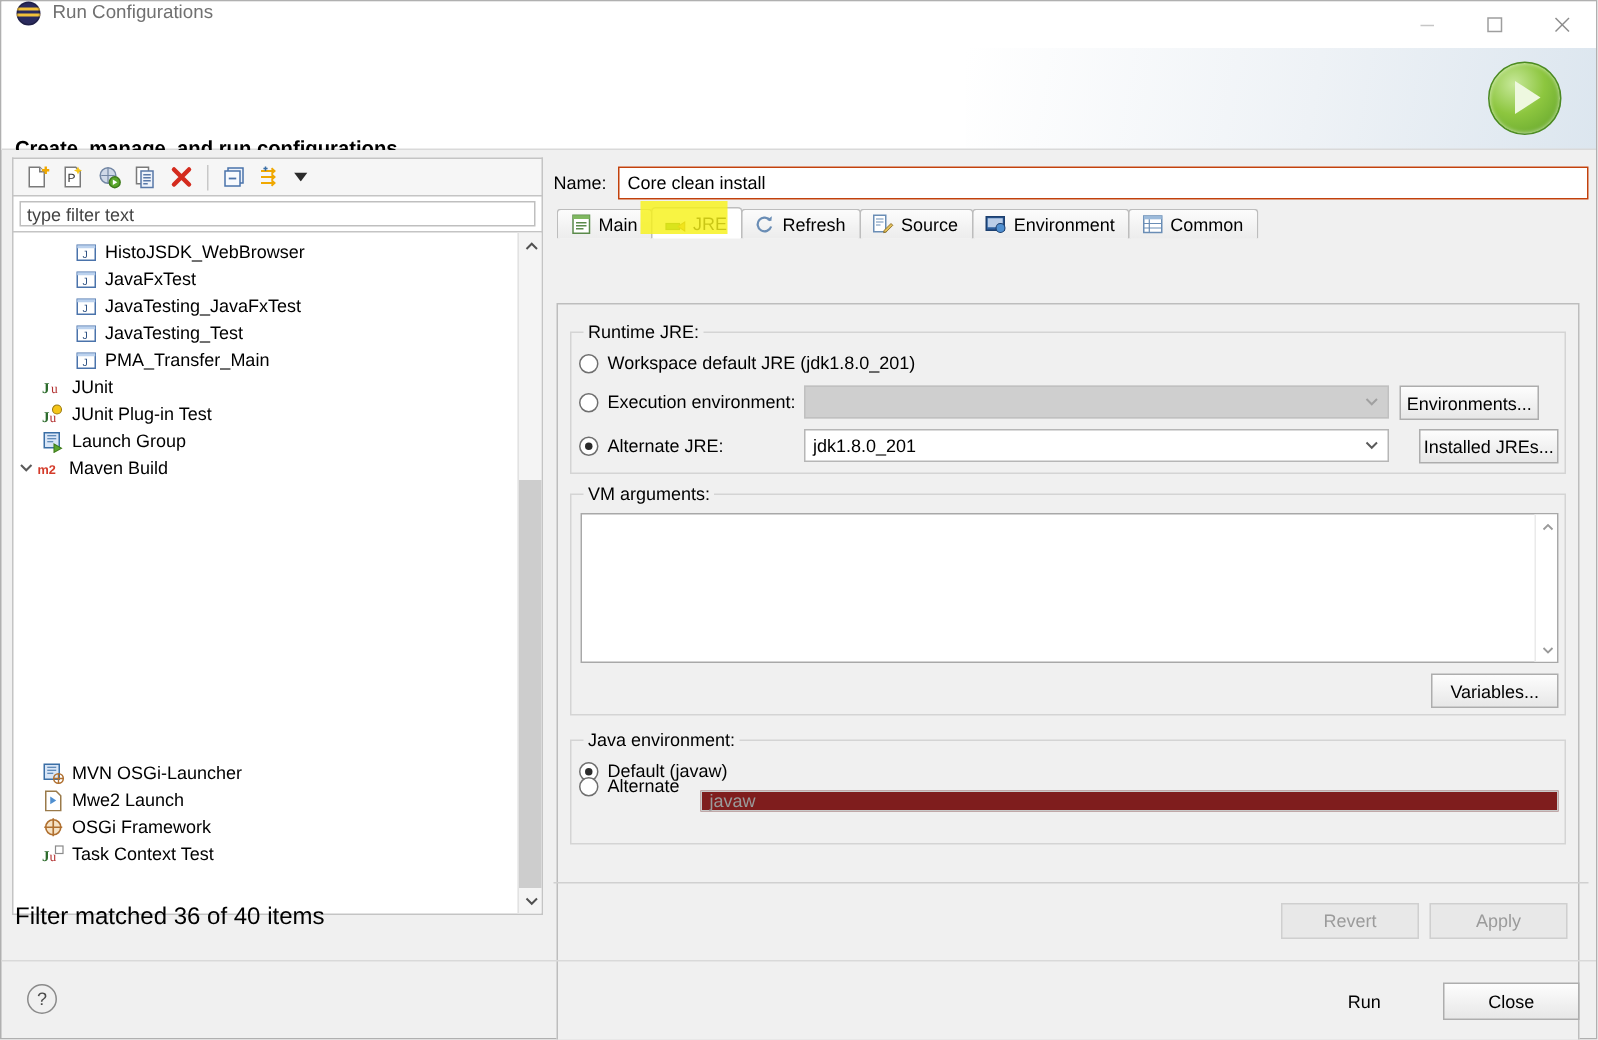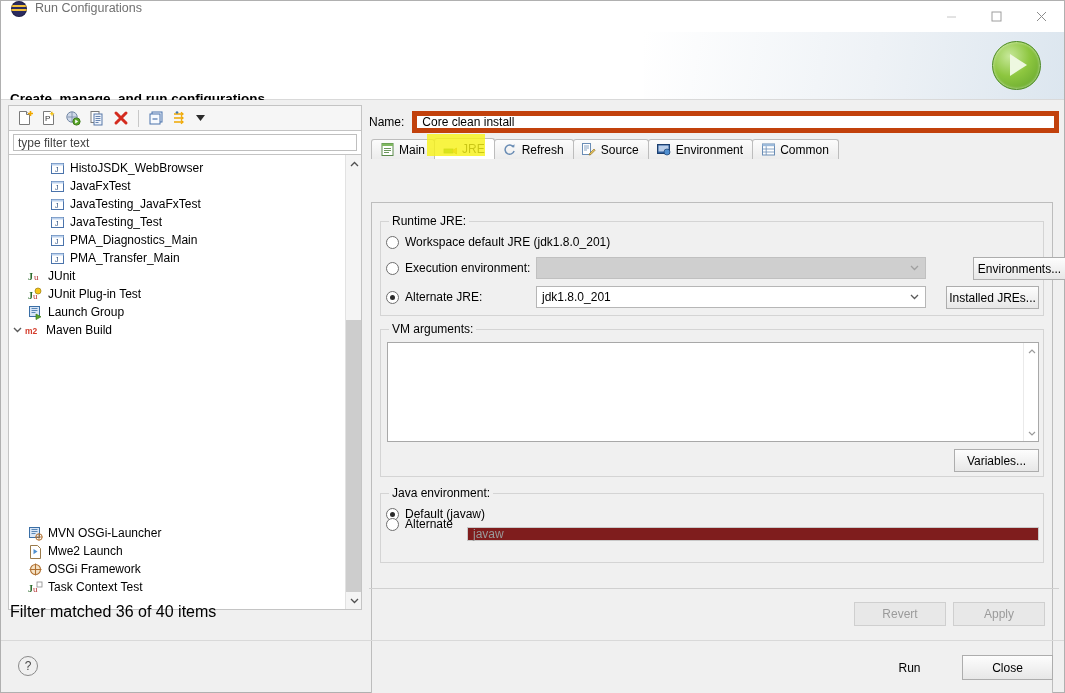--- a/index.html
+++ b/index.html
@@ -227,21 +227,21 @@
     width: 690px; height: 527px;
   }
   .name-row {
     position: absolute; left: 0; top: 6px;
     width: 100%; height: 22px;
     display: flex; align-items: center;
   }
   .name-label { font-size: 12px; margin-right: 8px; }
   .name-input {
     flex: 1; height: 22px;
-    border: 5px solid #c2410c;
+    border: 1px solid #c2410c;
     box-sizing: border-box;
     font-family: "Liberation Sans", sans-serif;
     font-size: 12px;
     padding: 0 5px;
     background: #fff; color: #000;
     outline: none;
   }
 
   .tabstrip {
     position: absolute; left: 2px; top: 33px;
@@ -560,30 +560,20 @@
           <span class="ic">
             <svg width="15" height="15" viewBox="0 0 15 15">
                 <rect x="1.5" y="2.5" width="12" height="10" fill="#fff" stroke="#4a73ab"></rect>
                 <rect x="1.5" y="2.5" width="12" height="2" fill="#bcd2ee"></rect>
                 <text x="5" y="11" font-size="7" font-family="Liberation Sans, sans-serif" fill="#2b4f80">J</text>
               </svg>
           </span>
           <span>JavaTesting_Test</span>
         </div>
 
-        <div class="tree-item indent-2">
-          <span class="ic">
-            <svg width="15" height="15" viewBox="0 0 15 15">
-                <rect x="1.5" y="2.5" width="12" height="10" fill="#fff" stroke="#4a73ab"></rect>
-                <rect x="1.5" y="2.5" width="12" height="2" fill="#bcd2ee"></rect>
-                <text x="5" y="11" font-size="7" font-family="Liberation Sans, sans-serif" fill="#2b4f80">J</text>
-              </svg>
-          </span>
-          <span>PMA_Diagnostics_Main</span>
-        </div>
 
         <div class="tree-item indent-2">
           <span class="ic">
             <svg width="15" height="15" viewBox="0 0 15 15">
                 <rect x="1.5" y="2.5" width="12" height="10" fill="#fff" stroke="#4a73ab"></rect>
                 <rect x="1.5" y="2.5" width="12" height="2" fill="#bcd2ee"></rect>
                 <text x="5" y="11" font-size="7" font-family="Liberation Sans, sans-serif" fill="#2b4f80">J</text>
               </svg>
           </span>
           <span>PMA_Transfer_Main</span>
@@ -782,21 +772,21 @@
           <span>Execution environment:</span>
         </div>
         <div class="combo disabled" style="position:absolute; left:155px; top:35px; width:390px;">
           <span></span>
           <span class="caret">
             <svg width="9" height="6" viewBox="0 0 9 6">
                 <path d="M1 1l3.5 3.5L8 1" fill="none" stroke="#a0a0a0" stroke-width="1.3"></path>
               </svg>
           </span>
         </div>
-        <div class="btn" style="position:absolute; left:592px; top:35px; width:93px;">
+        <div class="btn" style="position:absolute; left:552px; top:35px; width:93px;">
           <span>Environments...</span>
         </div>
 
         <div class="radio-row" style="position:absolute; left:5px; top:65px;">
           <span class="radio checked"></span>
           <span>Alternate JRE:</span>
         </div>
         <div class="combo" style="position:absolute; left:155px; top:64px; width:390px;">
           <span>jdk1.8.0_201</span>
           <span class="caret">

